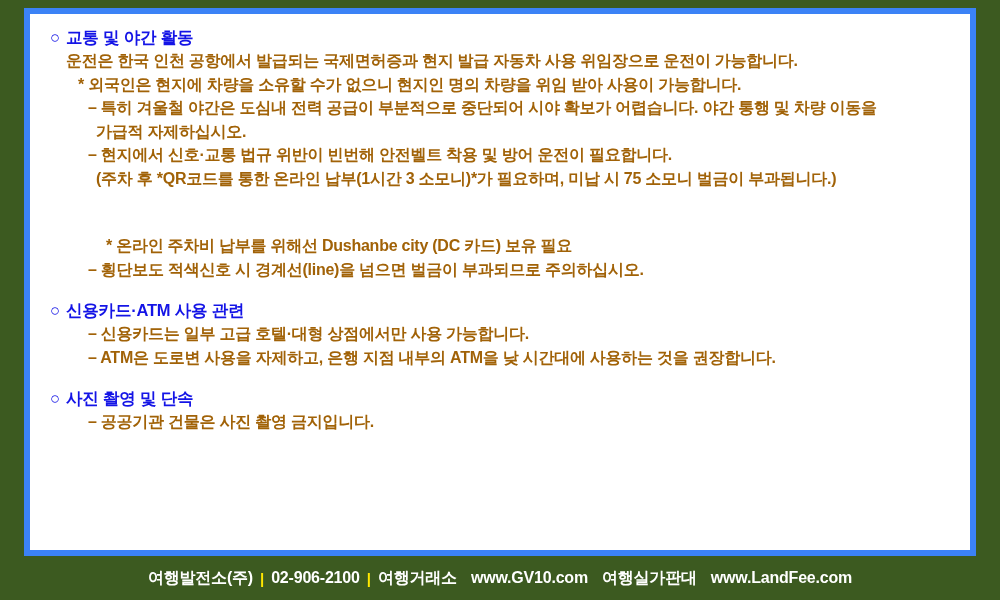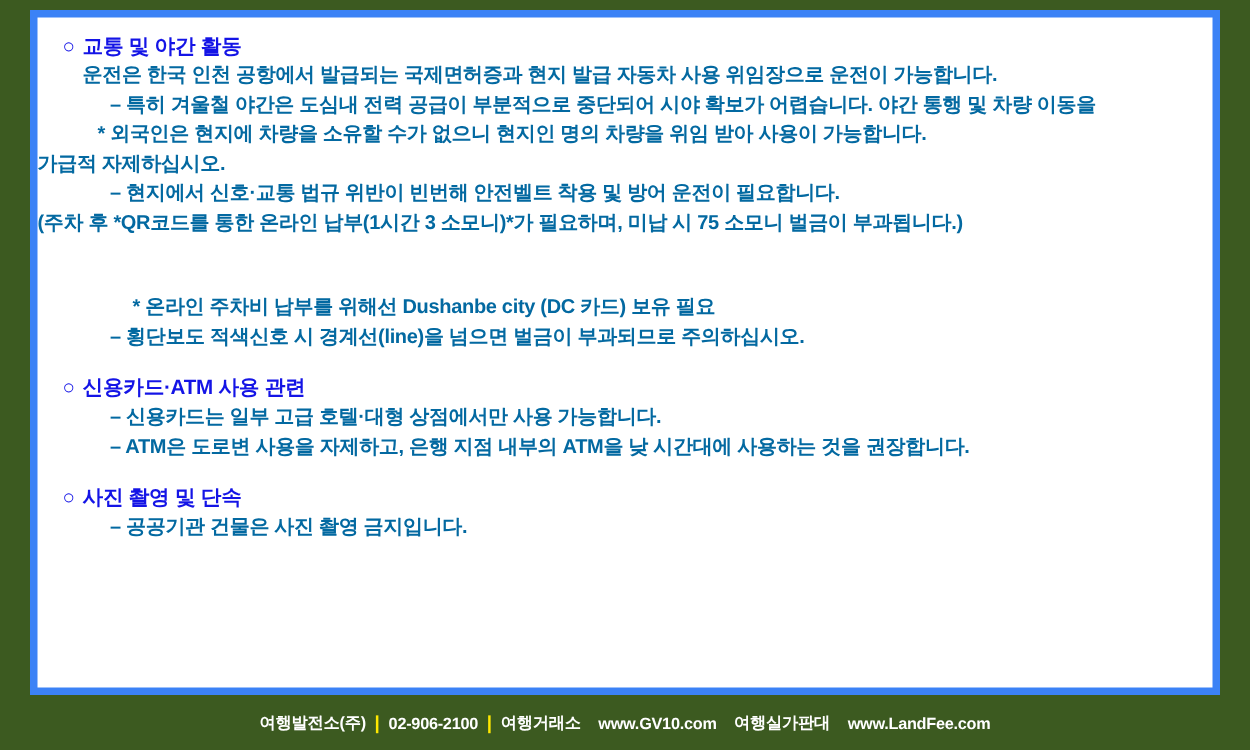--- a/index.html
+++ b/index.html
@@ -51,82 +51,82 @@
     letter-spacing: -0.2px;
   }
   .heading .bullet {
     display: inline-block;
     width: 16px;
     color: #1414e6;
     font-weight: normal;
   }
 
   .line {
-    color: #0369a1;
+    color: #a16207;
     font-weight: bold;
     font-size: 16px;
     line-height: 23.5px;
     white-space: nowrap;
     letter-spacing: -0.25px;
   }
 
   .line.pink {
     color: #f8549b;
   }
   .line .dash {
     color: #000000;
   }
 
   
   .ind-0  { padding-left: 20px; }
   .ind-1  { padding-left: 36px; }
   .ind-2  { padding-left: 48px; }
   .ind-3  { padding-left: 58px; }
-  .ind-4  { }
+  .ind-4  { padding-left: 66px; }
   .ind-5  { padding-left: 76px; margin-top: 44px; }
   .gap-md { height: 18px; }
 
   
   #footer {
     position: absolute;
     left: 0;
     bottom: 0;
     width: 1000px;
     height: 44px;
     display: flex;
     align-items: center;
     justify-content: center;
     background: #3c5a20;
   }
   #footer .ftxt {
     color: #ffffff;
     font-weight: bold;
-    font-size: 13px;
+    font-size: 16px;
     letter-spacing: -0.2px;
     white-space: nowrap;
   }
   #footer .sep {
     color: #ffe800;
     font-weight: bold;
     font-size: 15px;
     padding: 0 7px;
   }
   #footer .spc { display: inline-block; width: 14px; }
 </style>
 </head>
 <body>
 
 <div id="slide">
 
   <div id="panel">
     <div id="content">
         <div class="heading ind-0"><span class="bullet">○</span><span>교통 및 야간 활동</span></div>
         <div class="line ind-1">운전은 한국 인천 공항에서 발급되는 국제면허증과 현지 발급 자동차 사용 위임장으로 운전이 가능합니다.</div>
+        <div class="line ind-2">* 외국인은 현지에 차량을 소유할 수가 없으니 현지인 명의 차량을 위임 받아 사용이 가능합니다.</div>
         <div class="line ind-3">– 특히 겨울철 야간은 도심내 전력 공급이 부분적으로 중단되어 시야 확보가 어렵습니다. 야간 통행 및 차량 이동을</div>
-        <div class="line ind-2">* 외국인은 현지에 차량을 소유할 수가 없으니 현지인 명의 차량을 위임 받아 사용이 가능합니다.</div>
         <div class="line ind-4">가급적 자제하십시오.</div>
         <div class="line ind-3">– 현지에서 신호·교통 법규 위반이 빈번해 안전벨트 착용 및 방어 운전이 필요합니다.</div>
         <div class="line ind-4">(주차 후 *QR코드를 통한 온라인 납부(1시간 3 소모니)*가 필요하며, 미납 시 75 소모니 벌금이 부과됩니다.)</div>
         <div class="line ind-5">* 온라인 주차비 납부를 위해선 Dushanbe city (DC 카드) 보유 필요</div>
         <div class="line ind-3">– 횡단보도 적색신호 시 경계선(line)을 넘으면 벌금이 부과되므로 주의하십시오.</div>
         <div class="gap-md"></div>
         <div class="heading ind-0"><span class="bullet">○</span><span>신용카드·ATM 사용 관련</span></div>
         <div class="line ind-3">– 신용카드는 일부 고급 호텔·대형 상점에서만 사용 가능합니다.</div>
         <div class="line ind-3">– ATM은 도로변 사용을 자제하고, 은행 지점 내부의 ATM을 낮 시간대에 사용하는 것을 권장합니다.</div>
         <div class="gap-md"></div>

